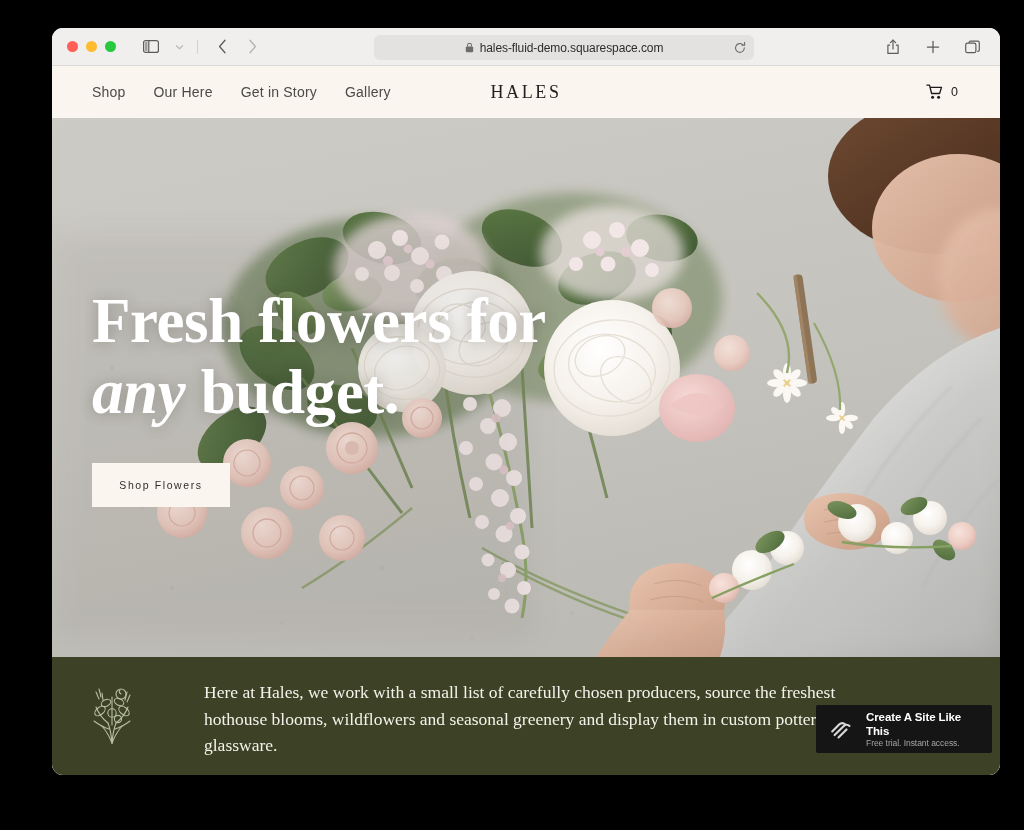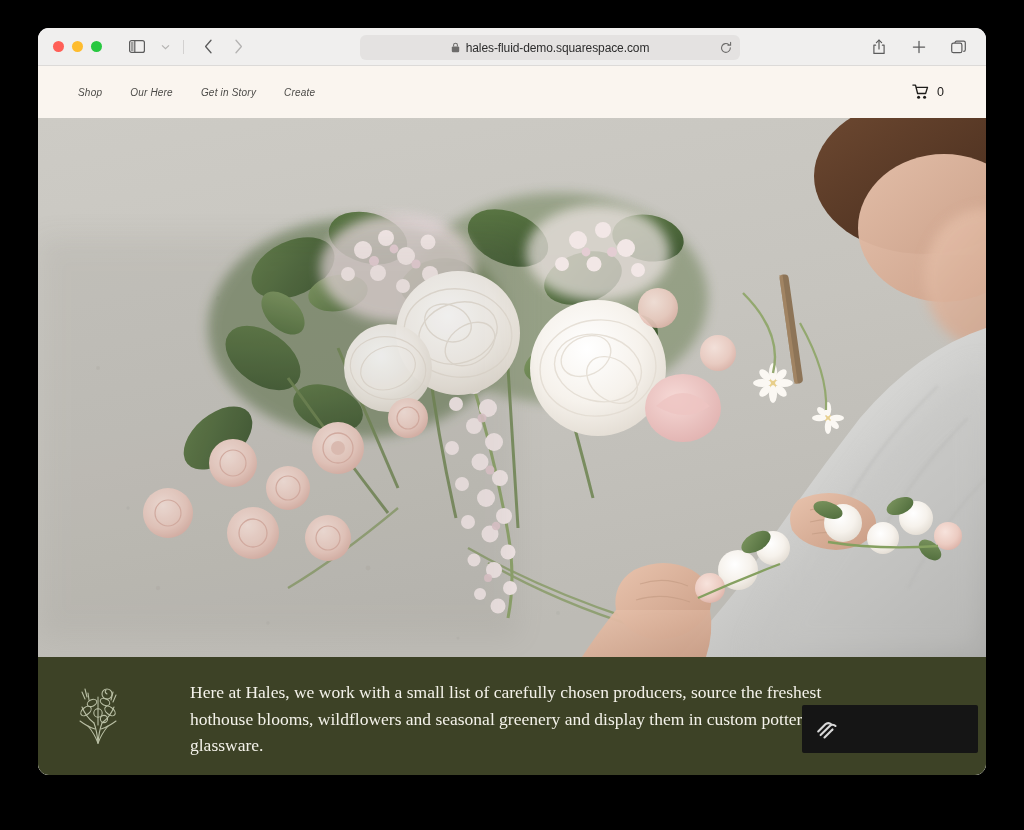--- a/index.html
+++ b/index.html
@@ -6,21 +6,21 @@
   html, body {
     width: 1024px; height: 830px;
     background: #000;
     font-family: "Liberation Sans", sans-serif;
     overflow: hidden;
   }
 
   
   #browser-window {
     position: absolute;
-    left: 38px; top: 28px;
+    left: 52px; top: 28px;
     width: 948px; height: 747px;
     border-radius: 11px;
     overflow: hidden;
     background: #fff;
     box-shadow: 0 14px 44px rgba(0,0,0,0.55);
   }
 
   
   #browser-toolbar {
     position: relative;
@@ -94,25 +94,24 @@
     background: #faf5ef;
     display: flex;
     align-items: center;
   }
   #site-nav {
     display: flex;
     gap: 28px;
     margin-left: 40px;
   }
   .nav-link {
-    font-size: 10px;
+    font-size: 14px;
     color: #4b4a47;
     letter-spacing: 0.2px;
     white-space: nowrap;
-    font-style: italic;
   }
   #site-logo {
     position: absolute;
     left: 0; right: 0;
     text-align: center;
     font-family: "Liberation Serif", serif;
     font-size: 18px;
     letter-spacing: 2.6px;
     color: #23211f;
   }
@@ -297,22 +296,23 @@
     </div>
   </div>
 
   <div id="page-content">
 
     <div id="site-header">
       <nav id="site-nav">
         <a class="nav-link">Shop</a>
         <a class="nav-link">Our Here</a>
         <a class="nav-link">Get in Story</a>
-        <a class="nav-link">Create</a>
+        <a class="nav-link">Gallery</a>
       </nav>
+      <div id="site-logo">HALES</div>
       <div id="cart-area">
         <span style="display:flex;">
           <svg width="18" height="16" viewBox="0 0 18 16" fill="none" stroke="#1d1c1a" stroke-width="1.35" stroke-linecap="round" stroke-linejoin="round">
             <path d="M0.9 1.1h2.6l2.1 8.4h8.0l1.9-6.1H4.4"></path>
             <circle cx="6.6" cy="13.2" r="1.5" fill="#1d1c1a" stroke="none"></circle>
             <circle cx="12.6" cy="13.2" r="1.5" fill="#1d1c1a" stroke="none"></circle>
           </svg>
         </span>
         <span id="cart-count">0</span>
       </div>
@@ -632,20 +632,27 @@
               <path d="M660 480 Q 700 462 742 446"></path>
               <path d="M790 424 Q 840 432 900 428"></path>
             </g>
           </g>
 
           <rect width="948" height="539" fill="url(#peonyA)" opacity="0"></rect>
           <rect x="0" y="120" width="480" height="400" fill="#6f6c64" opacity="0.10" filter="url(#blur14)"></rect>
         </svg>
       </div>
 
+      <div id="hero-copy">
+        <h1 id="hero-heading">
+          <span>Fresh flowers for</span><br>
+          <span class="em">any</span><span> budget.</span>
+        </h1>
+        <a id="shop-flowers-button">Shop Flowers</a>
+      </div>
     </div>
 
     <div id="intro-band">
       <div id="intro-mark">
         <svg width="52" height="62" viewBox="0 0 52 62" fill="none" stroke="#b9bfa4" stroke-width="1.1" stroke-linecap="round" stroke-linejoin="round">
           <path d="M26 60 Q 25 48 22 40"></path>
           <path d="M26 60 Q 27 48 30 40"></path>
           <path d="M26 60 Q 22 50 16 43"></path>
           <path d="M26 60 Q 30 50 36 43"></path>
           <path d="M22 40 Q 14 34 10 24"></path>
@@ -669,16 +676,20 @@
     </div>
 
     <div id="squarespace-badge">
       <span style="display:flex;flex:none;">
         <svg width="27" height="27" viewBox="0 0 27 27" fill="none" stroke="#d8d8d8" stroke-width="2.1" stroke-linecap="round">
           <path d="M4.2 15.5 l7.2-7.2a4 4 0 0 1 5.7 0"></path>
           <path d="M6.6 19.1 l9.2-9.2a4 4 0 0 1 5.7 0"></path>
           <path d="M10.5 21.4 l8-8"></path>
         </svg>
       </span>
+      <span>
+        <span id="badge-title" style="display:block;">Create A Site Like This</span>
+        <span id="badge-sub" style="display:block;">Free trial. Instant access.</span>
+      </span>
     </div>
 
   </div>
 </div>
 
 </body></html>

